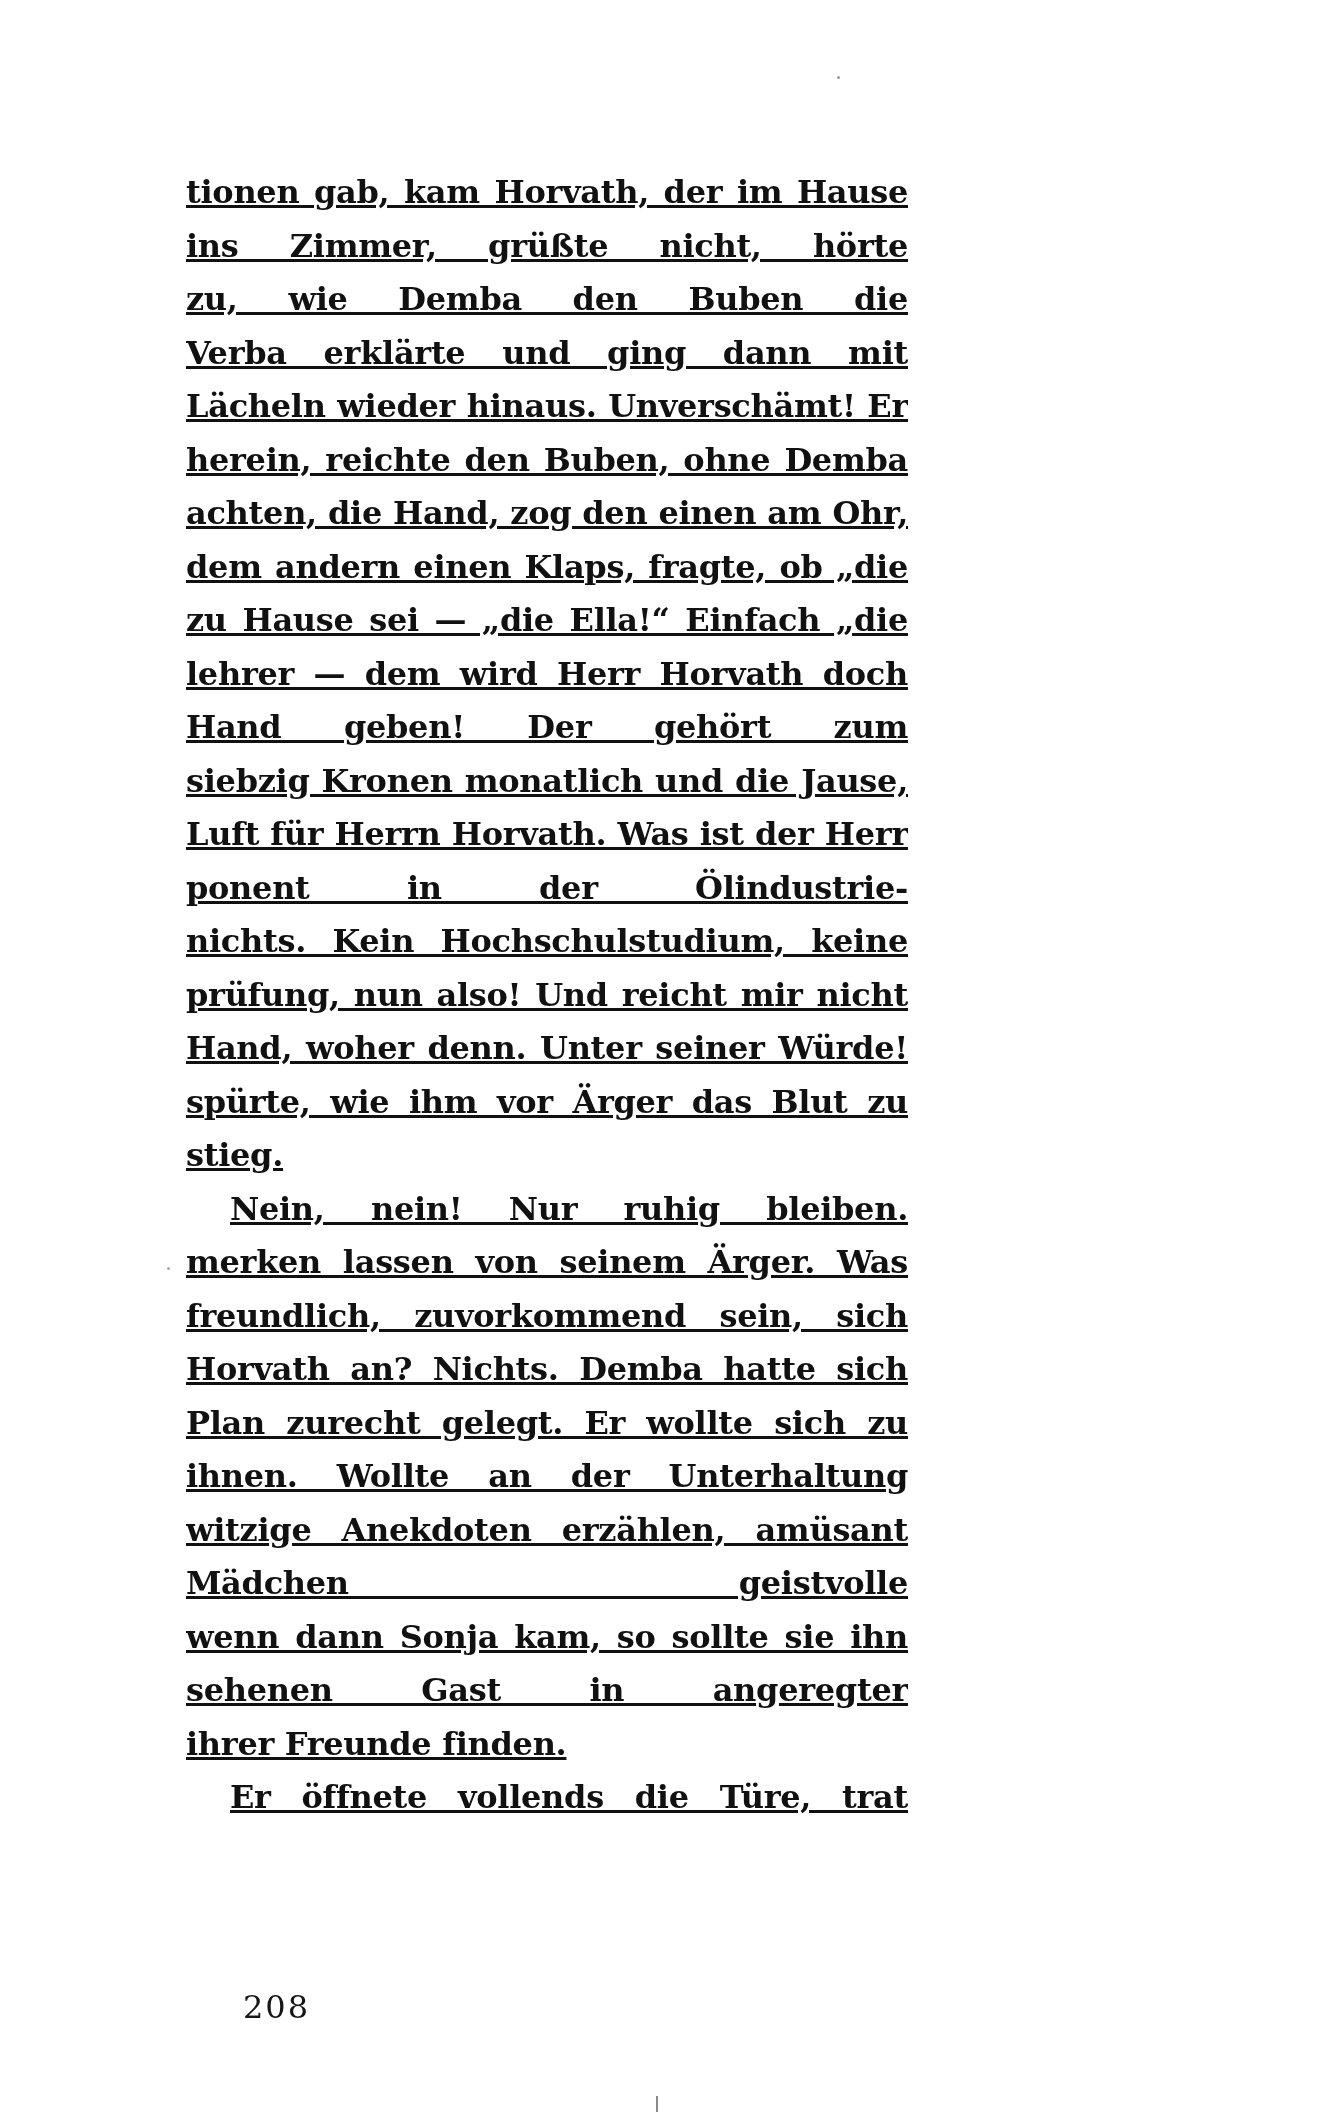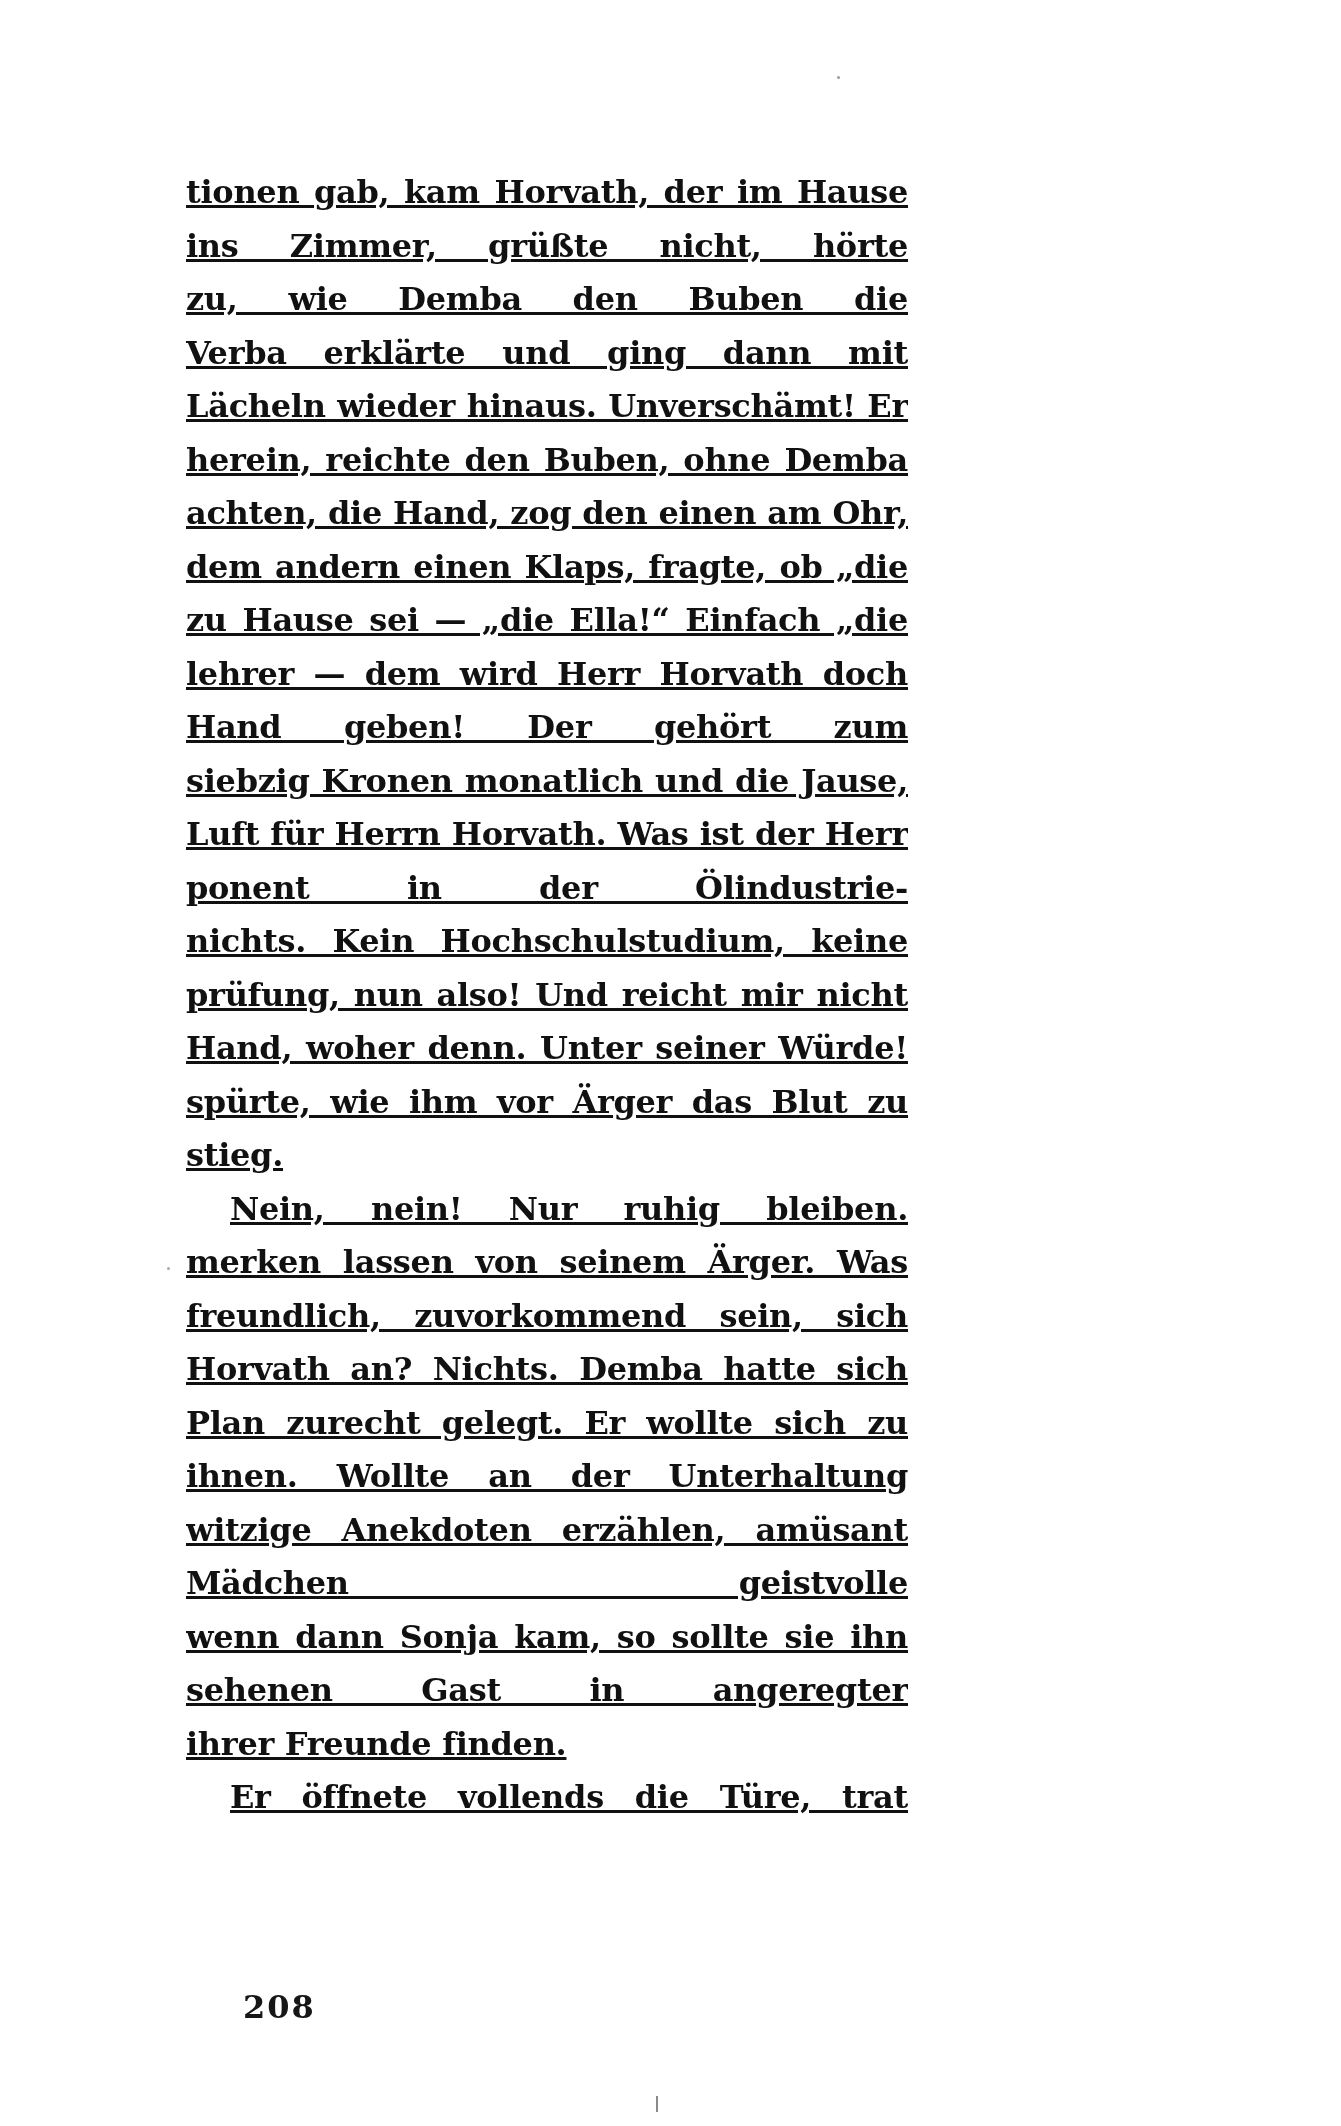--- a/index.html
+++ b/index.html
@@ -48,21 +48,21 @@
     content: none;
   }
   .line.indent {
     text-indent: 44px;
   }
   .page-number {
     position: absolute;
     left: 243px;
     top: 1988px;
     font-size: 32px;
-    font-weight: bold;
+    font-weight: normal;
     letter-spacing: 2px;
     color: #161616;
   }
   .artifact-vline {
     position: absolute;
     left: 656px;
     top: 2096px;
     width: 2px;
     height: 16px;
     background: #8a8a8a;

